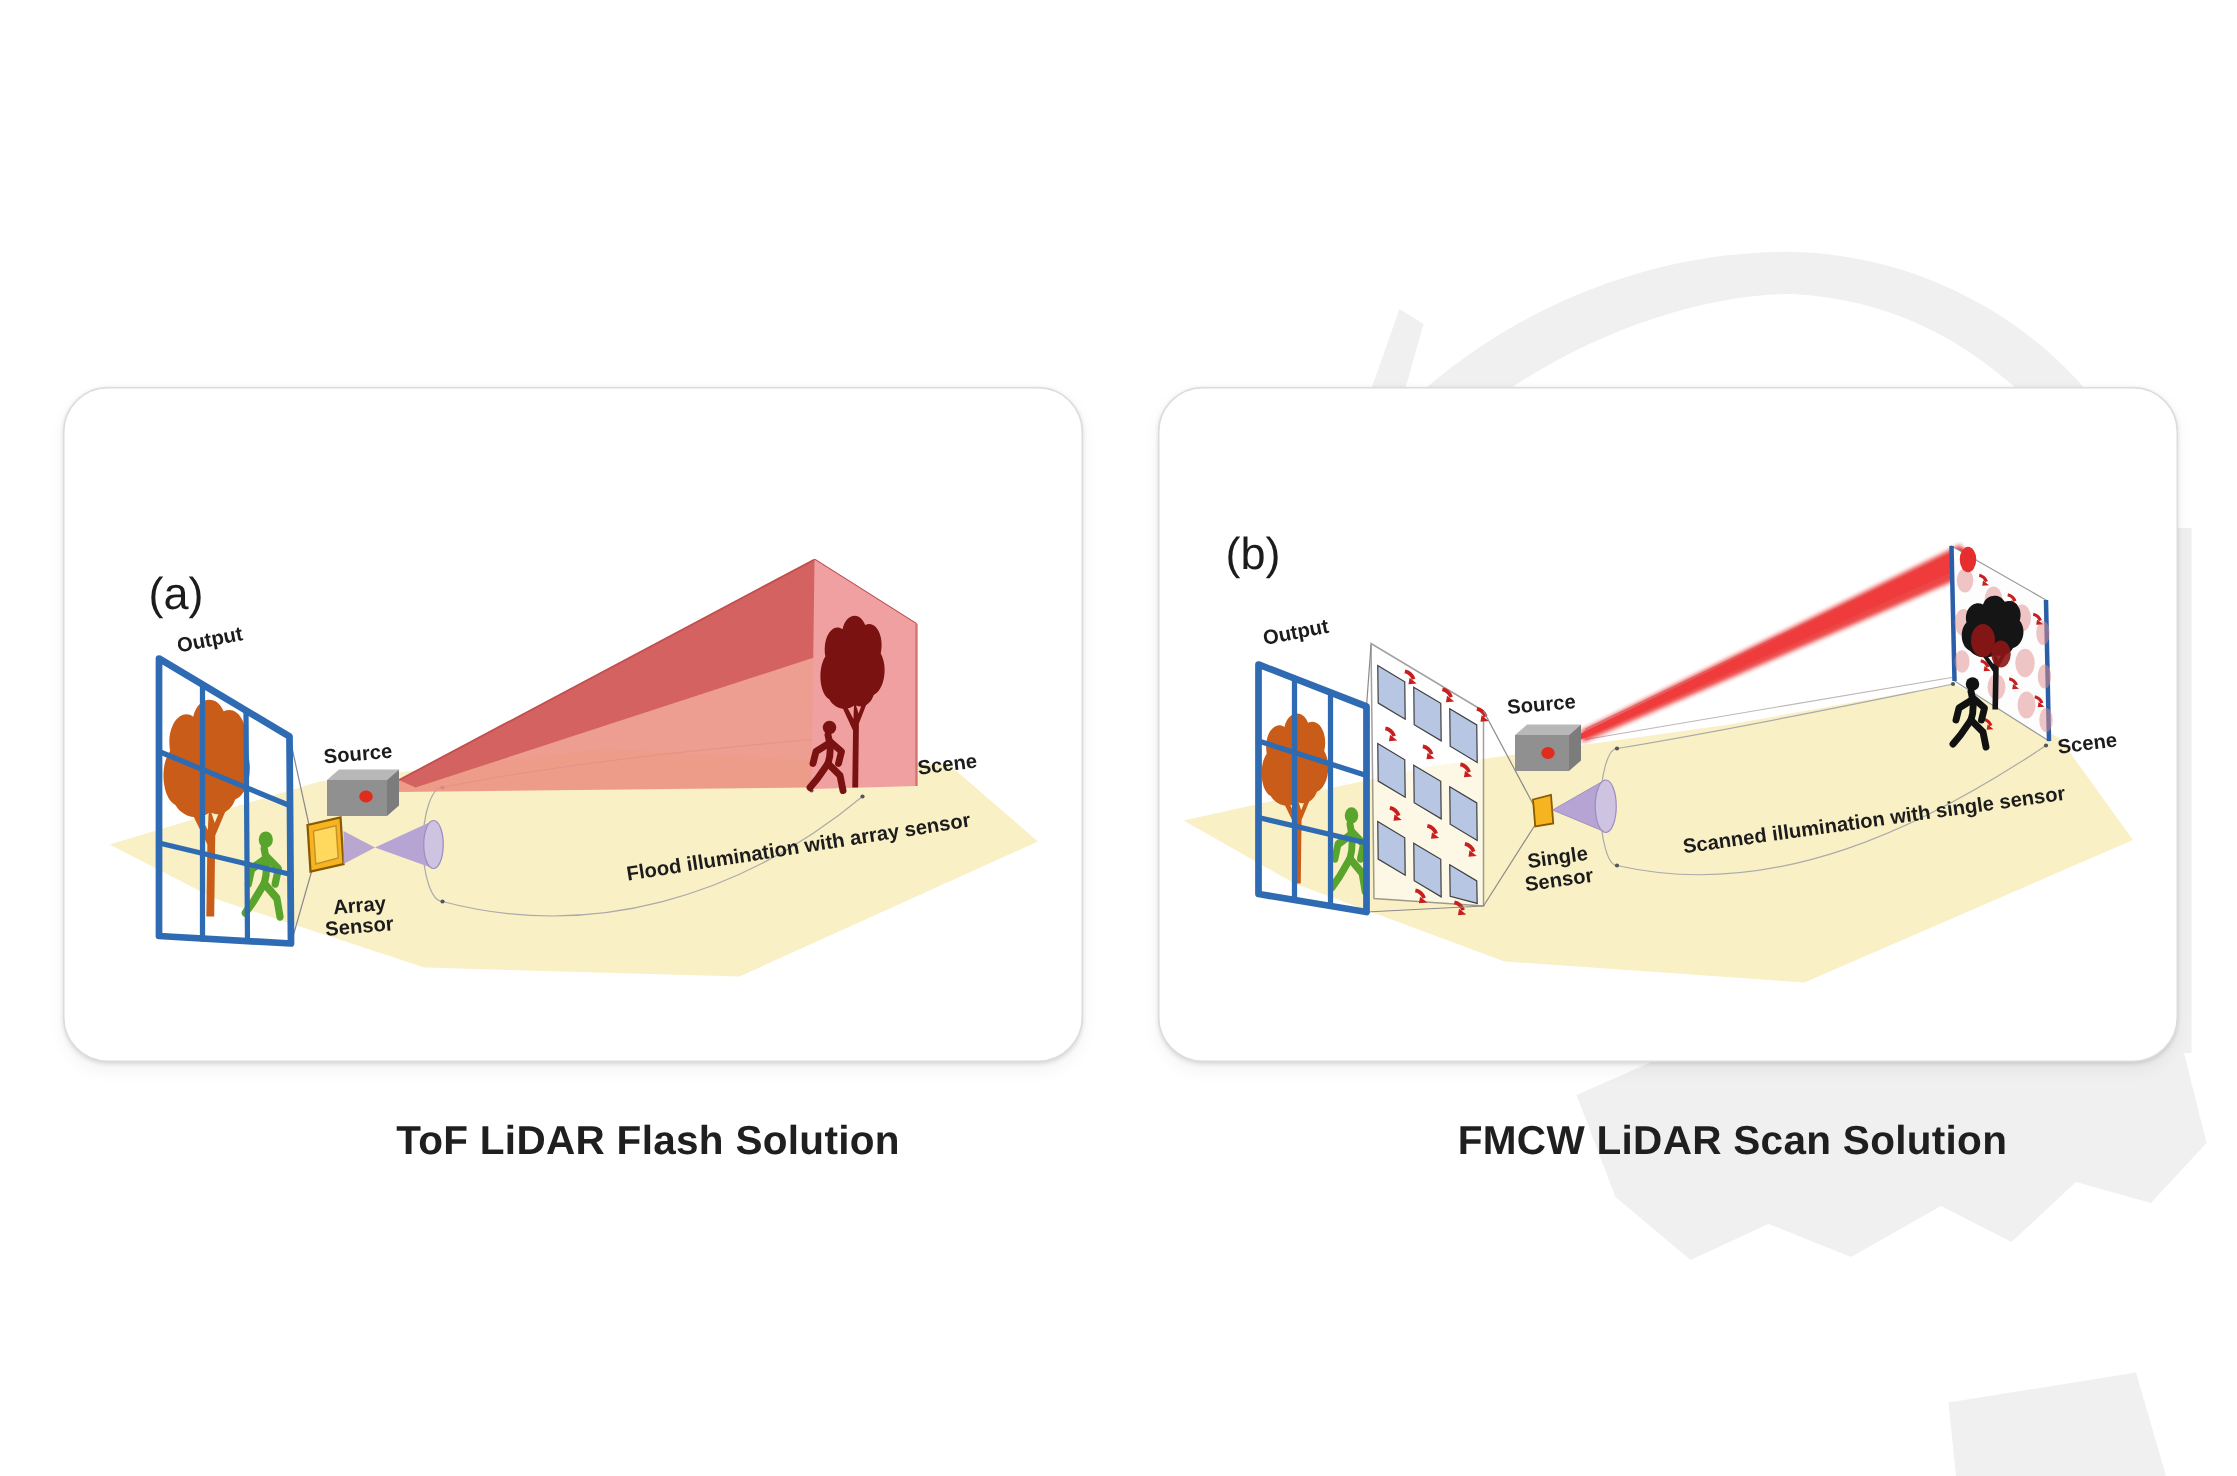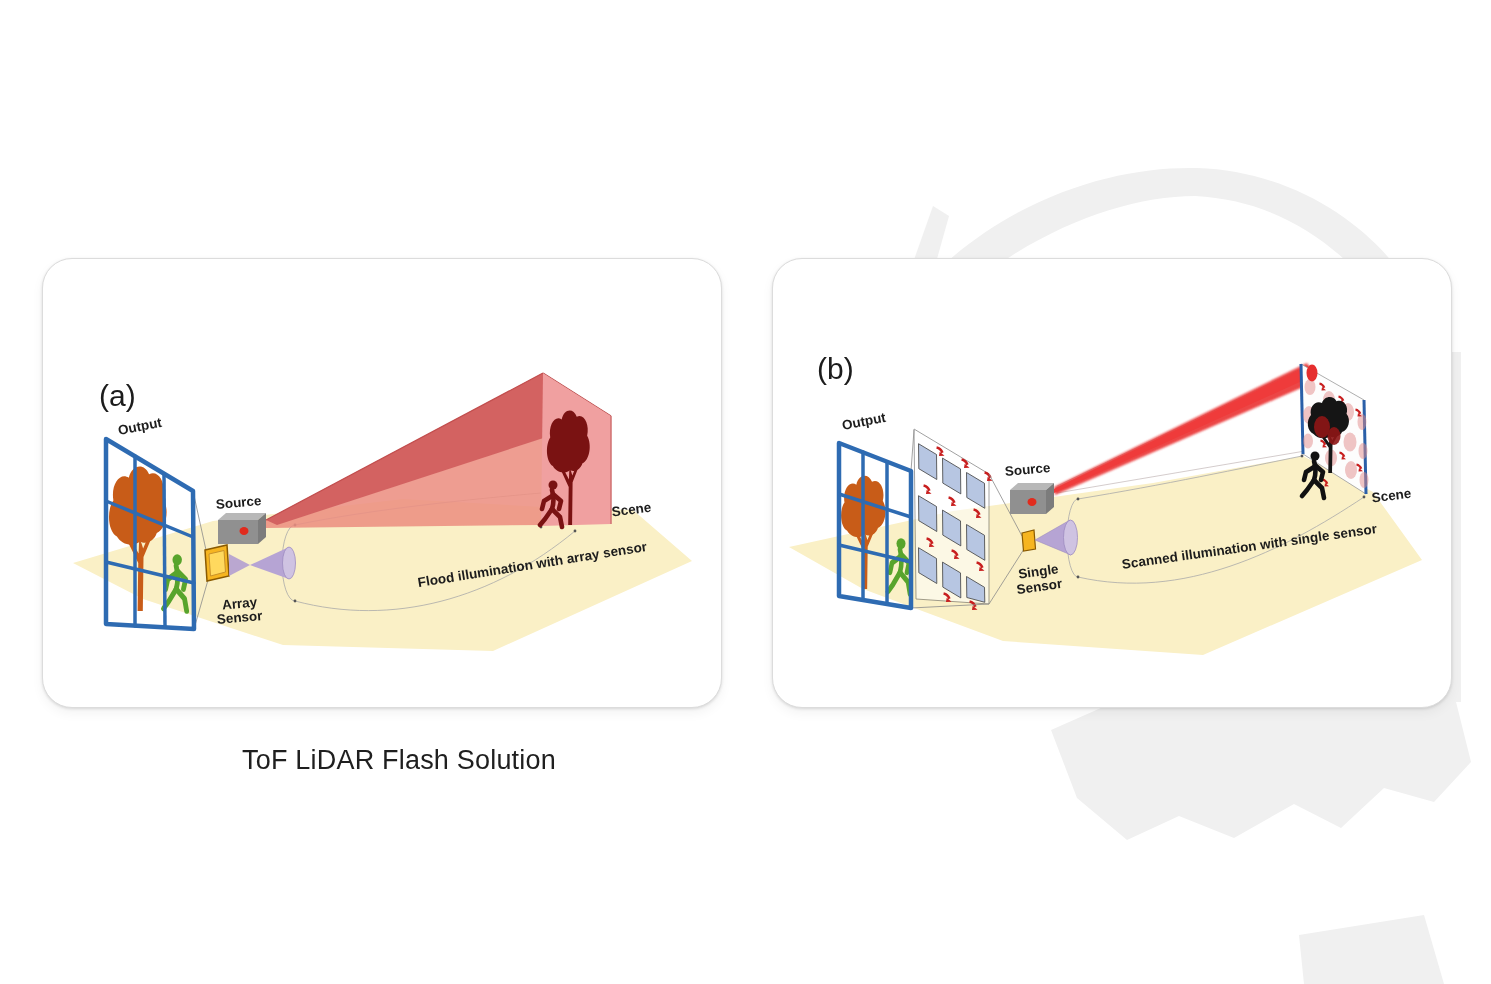--- a/index.html
+++ b/index.html
@@ -6,21 +6,21 @@
   .stage{position:relative;width:1491px;height:984px;background:#ffffff;overflow:hidden;
          font-family:"Liberation Sans", sans-serif;}
   .watermark{position:absolute;left:879px;top:140px;z-index:0;pointer-events:none;}
   .card{position:absolute;top:258px;width:678px;height:448px;background:#ffffff;
         border:1px solid #dcdcdc;border-radius:30px;z-index:1;
         box-shadow:0 1px 3px rgba(0,0,0,0.12), 0 5px 12px rgba(0,0,0,0.05);}
   .card-a{left:42px;}
   .card-b{left:772px;}
   .card svg{position:absolute;left:0;top:0;}
   .caption{position:absolute;top:740px;height:40px;line-height:40px;width:380px;
-           text-align:left;font-size:27px;font-weight:400;color:#1f1f1f;z-index:2;
+           text-align:center;font-size:27px;font-weight:700;color:#1f1f1f;z-index:2;
            letter-spacing:0.2px;}
   .caption-a{left:242px;}
   .caption-b{left:965px;}
   svg text{font-family:"Liberation Sans", sans-serif;fill:#1c1c1c;}
 </style>
 </head>
 <body>
 
 <div class="stage">
 
@@ -257,14 +257,15 @@
       <text transform="rotate(-11 70 171)" x="70" y="171" font-size="13.5" font-weight="700">Output</text>
       <text transform="rotate(-5 255 215)" x="255" y="215" text-anchor="middle" font-size="13.5" font-weight="700">Source</text>
       <text transform="rotate(-8 266 317)" x="266" y="317" text-anchor="middle" font-size="13.5" font-weight="700">Single</text>
       <text transform="rotate(-8 267 332)" x="267" y="332" text-anchor="middle" font-size="13.5" font-weight="700">Sensor</text>
       <text transform="rotate(-7 619 241)" x="619" y="241" text-anchor="middle" font-size="13.5" font-weight="700">Scene</text>
       <text transform="rotate(-8 477 292)" x="477" y="292" text-anchor="middle" font-size="13.5" font-weight="700">Scanned illumination with single sensor</text>
     </svg>
   </div>
 
   <div class="caption caption-a">ToF LiDAR Flash Solution</div>
+  <div class="caption caption-b">FMCW LiDAR Scan Solution</div>
 
 </div>
 
 </body></html>

